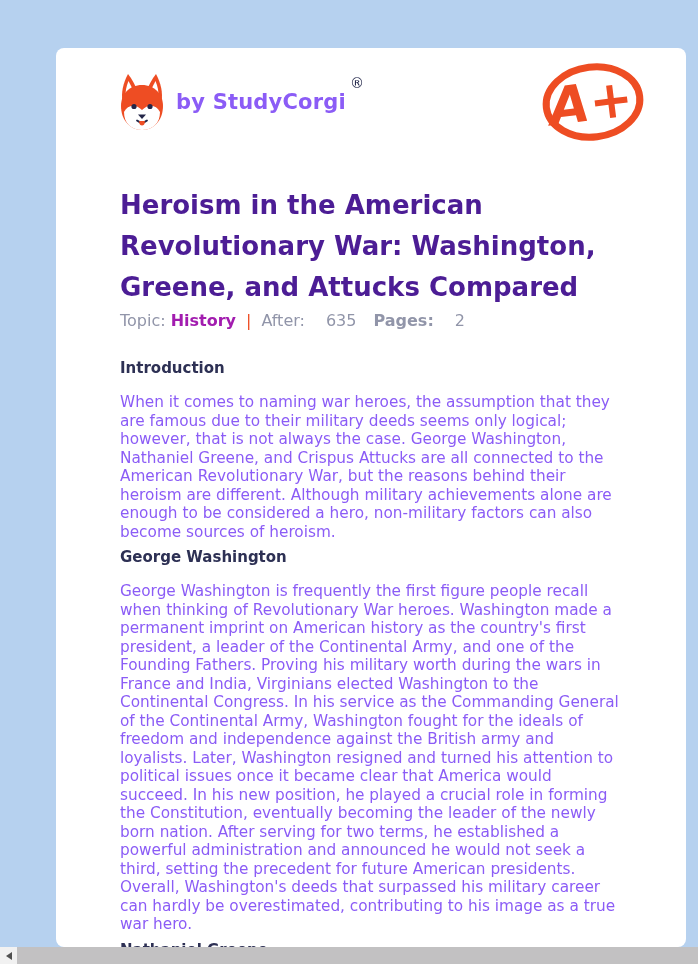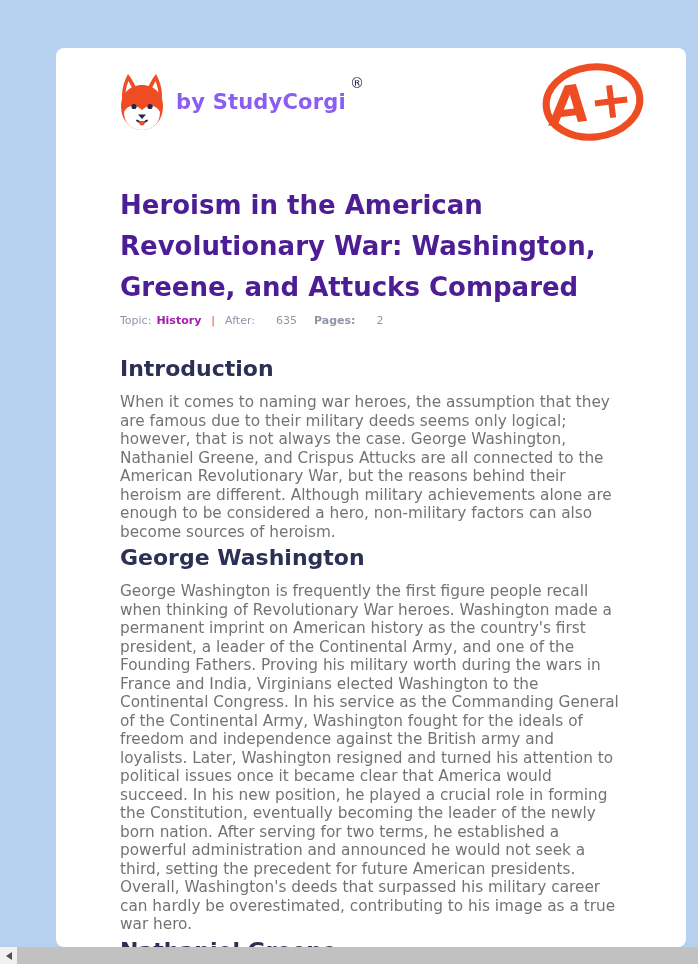--- a/index.html
+++ b/index.html
@@ -28,33 +28,33 @@
     font-size: 21px; font-weight: 700; color: #8b5cf6; letter-spacing: 0.2px;
   }
   .reg { font-size: 14px; color: #1f2347; margin-left: 4px; align-self: flex-start; margin-top: 2px; }
   .grade { position: absolute; right: -24px; top: -15px; width: 106px; height: 87px; }
 
   
   h1 {
     font-size: 26px; line-height: 41px; font-weight: 700;
     color: #4c1d95; margin: 0 0 4px 0;
   }
-  .meta { display: flex; align-items: center; font-size: 11px; line-height: 18px; color: #9195a9; margin-bottom: 28px; }
+  .meta { display: flex; align-items: center; font-size: 16px; line-height: 18px; color: #9195a9; margin-bottom: 28px; }
   .meta .m-gap { margin-left: 21px; }
   .m-topic { color: #a21caf; font-weight: 700; margin-left: 5px; text-decoration: none; cursor: pointer; }
   .m-div { color: #ee4d23; margin: 0 10px; }
   .m-pages { margin-left: 17px; font-weight: bold; }
 
   
   h3 {
-    font-size: 22px; line-height: 21px; font-weight: 700;
+    font-size: 15px; line-height: 21px; font-weight: 700;
     color: #2d3054; margin: 6px 0 14px 0;
   }
   p {
-    font-size: 15.3px; line-height: 18.5px; color: #737373;
+    font-size: 15.3px; line-height: 18.5px; color: #8b5cf6;
     margin: 0; width: 502px;
   }
 
   
   .hscroll {
     position: absolute; left: 0; bottom: 0;
     width: 698px; height: 17px; background: #f1f1f1;
   }
   .hs-btn {
     position: absolute; left: 0; top: 0; width: 17px; height: 17px;

